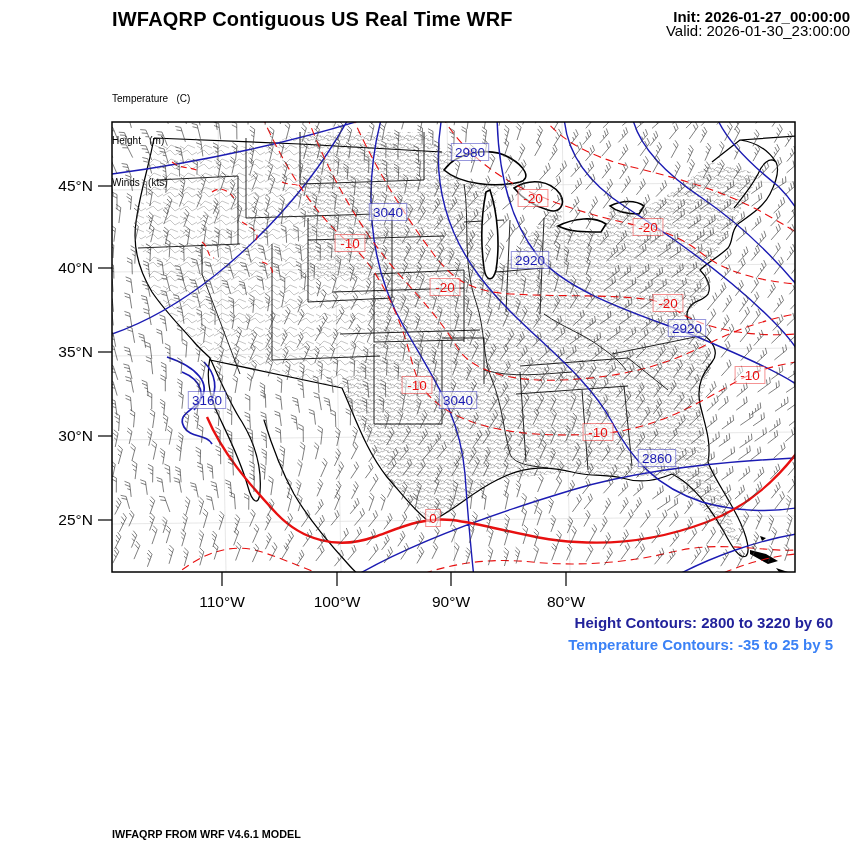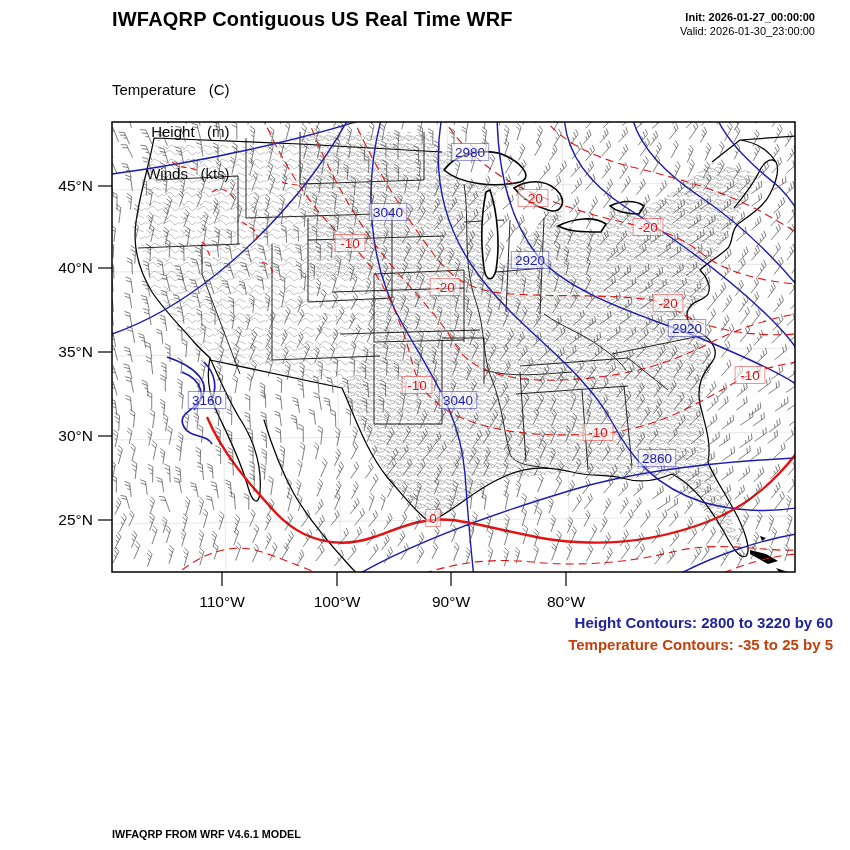--- a/index.html
+++ b/index.html
@@ -1,22 +1,22 @@
 <!DOCTYPE html>
 <html><head>
 <meta charset="utf-8">
 <style>
   html,body{margin:0;padding:0;background:#ffffff;}
   body{width:850px;height:850px;position:relative;overflow:hidden;
        font-family:"Liberation Sans", sans-serif;color:#000;}
   .abs{position:absolute;}
   #page-title{left:112px;top:8px;font-size:20px;font-weight:bold;letter-spacing:0.2px;}
-  #init-block{right:35px;top:10px;text-align:right;font-size:11px;line-height:14px;}
+  #init-block{right:0;top:10px;text-align:right;font-size:15px;line-height:14px;}
   #init-line{font-weight:bold;}
-  #legend-block{left:112px;top:55px;font-size:15px;line-height:14px;white-space:pre;text-align:right;}
+  #legend-block{left:112px;top:64px;font-size:10px;line-height:14px;white-space:pre;}
   #map-wrap{left:50px;top:112px;width:760px;height:500px;}
   #annot-block{right:17px;top:612px;text-align:right;font-size:15px;line-height:22px;margin-left:27px;}
   #annot-height{font-weight:bold;}
   #annot-temp{font-weight:bold;}
   #footer-block{left:112px;top:801px;font-size:10.8px;font-weight:bold;line-height:13.5px;white-space:pre;}
   svg text{font-family:"Liberation Sans", sans-serif;}
 </style>
 </head>
 <body>
 
@@ -144,19 +144,19 @@
         <line x1="339" y1="450" x2="339" y2="464" stroke="#000" stroke-width="1.2"></line>
         <text x="339" y="485" text-anchor="middle" font-size="15.5" fill="#000">90°W</text>
         <line x1="454" y1="450" x2="454" y2="464" stroke="#000" stroke-width="1.2"></line>
         <text x="454" y="485" text-anchor="middle" font-size="15.5" fill="#000">80°W</text>
       </g>
     </svg>
 </div>
 
 <div class="abs" id="annot-block">
   <div id="annot-height" style="color: rgb(34, 34, 155);">Height Contours: 2800 to 3220 by 60</div>
-  <div id="annot-temp" style="color: #c2410c;">Temperature Contours: -35 to 25 by 5</div>
+  <div id="annot-temp" style="color: #3b82f6;">Temperature Contours: -35 to 25 by 5</div>
 </div>
 
 <div class="abs" id="footer-block">
   <div>IWFAQRP FROM WRF V4.6.1 MODEL</div>
   
 </div>
 
 </body></html>

